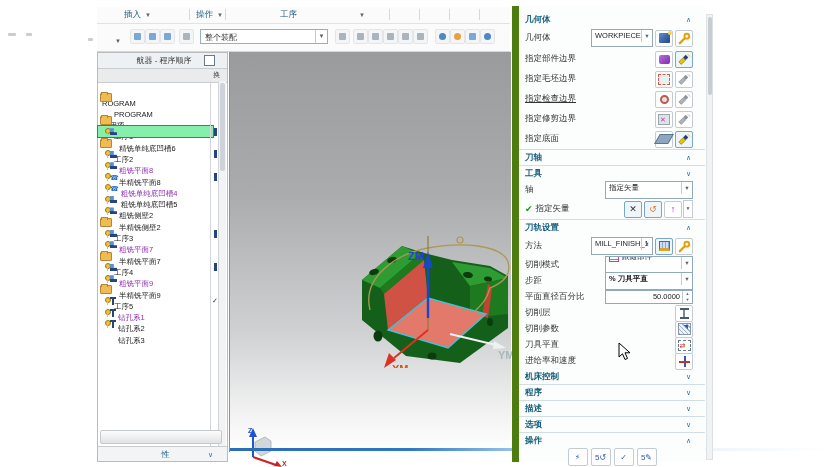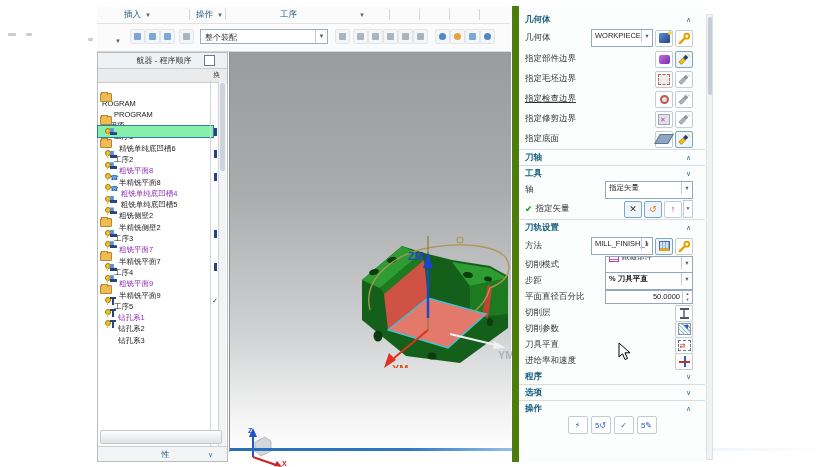--- a/index.html
+++ b/index.html
@@ -591,21 +591,23 @@
         </div>
         <div class="prow" style="height: 16px;">
           <span class="lbl">进给率和速度</span>
           <div class="ibtn">
             <span class="g g-feeds"></span>
           </div>
         </div>
       </div>
 
     <div id="collapsed-sections">
+        <div class="sec"><span>机床控制</span><span class="chev">∨</span></div>
         <div class="sec"><span>程序</span><span class="chev">∨</span></div>
+        <div class="sec"><span>描述</span><span class="chev">∨</span></div>
         <div class="sec"><span>选项</span><span class="chev">∨</span></div>
       </div>
 
     <div class="sec">
       <span>操作</span><span class="chev">∧</span>
     </div>
     <div class="actions-row" id="actions-row">
         <div class="abtn">
           <span>⚡</span>
         </div>

